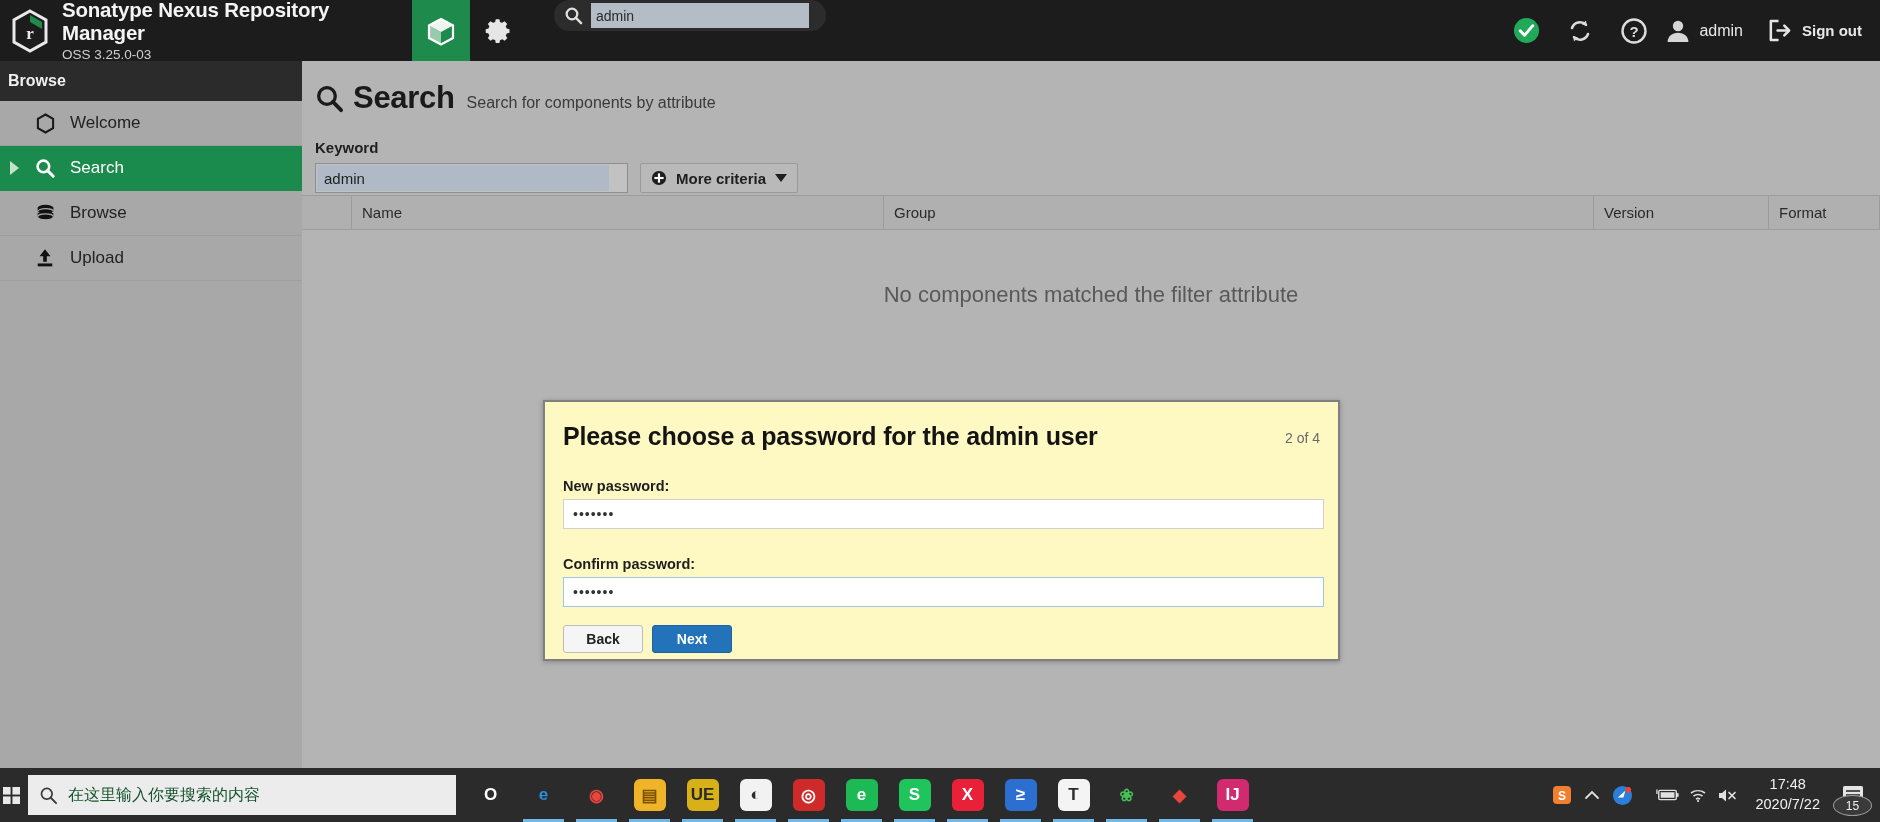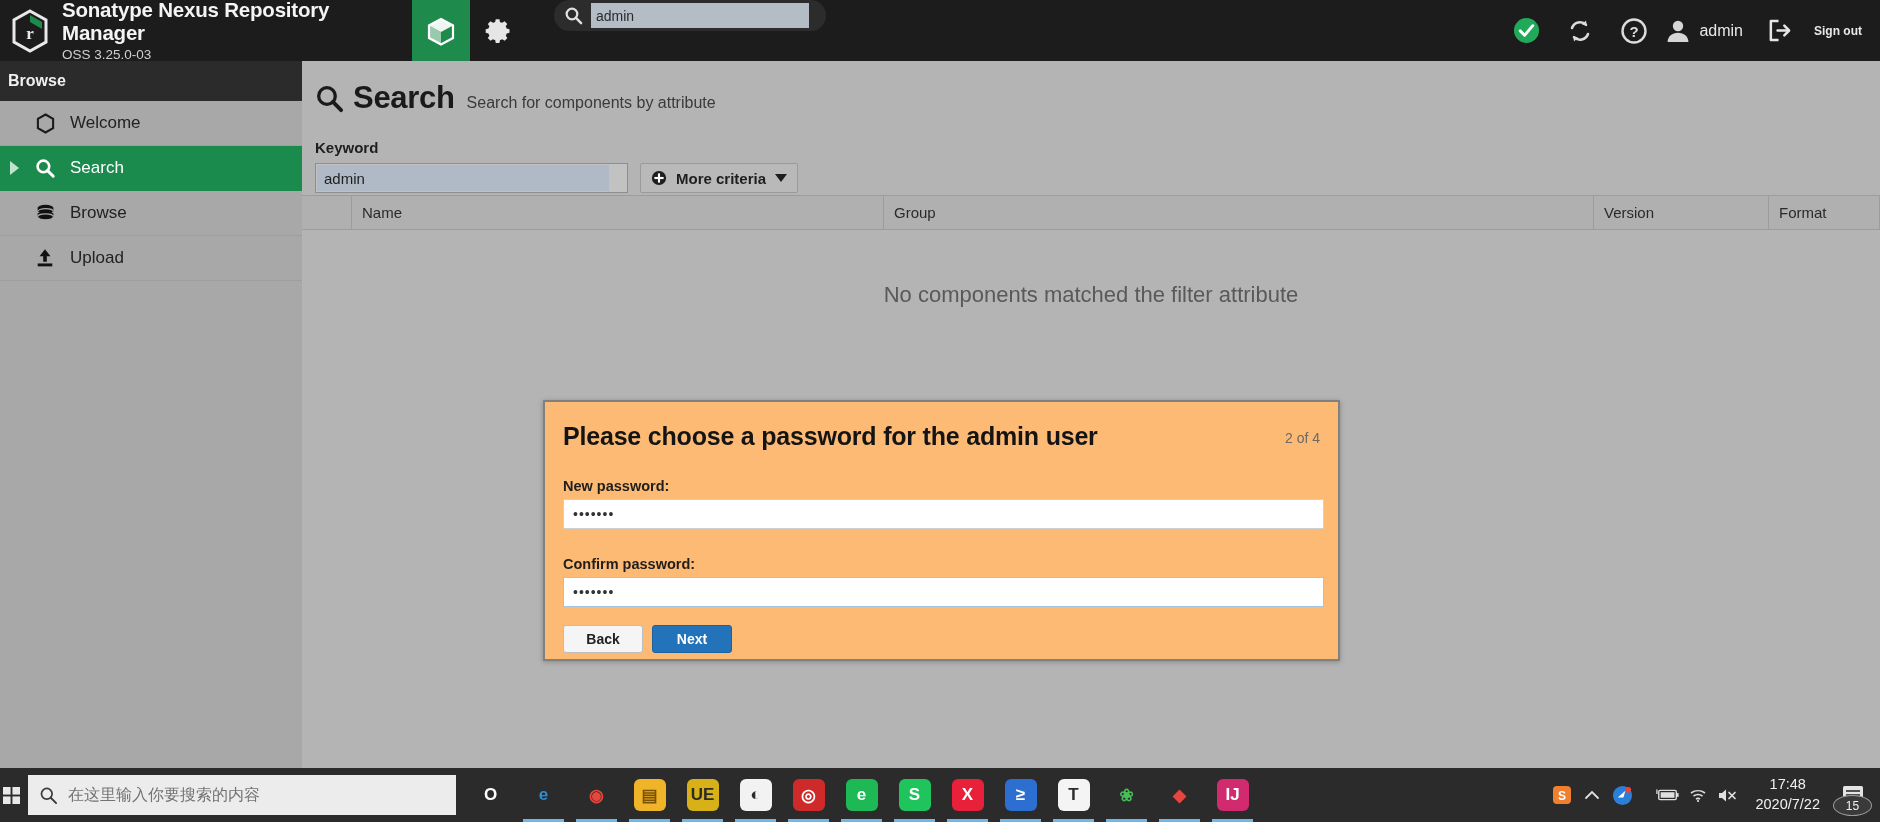--- a/index.html
+++ b/index.html
@@ -54,21 +54,21 @@
     margin-left: auto; display: flex; align-items: center;
     gap: 0px; padding-right: 18px;
   }
   .hdr-icon {
     width: 54px; height: 61px; display: flex; align-items: center;
     justify-content: center; cursor: pointer;
   }
   .hdr-user { display: flex; align-items: center; cursor: pointer; padding: 0 14px 0 4px; }
   .hdr-user-label { color: #e8e8e8; font-size: 16px; margin-left: 8px; }
   .hdr-signout { display: flex; align-items: center; cursor: pointer; padding-left: 10px; }
-  .hdr-signout-label { color: #e8e8e8; font-size: 12px; font-weight: bold; margin-left: 22px; }
+  .hdr-signout-label { color: #e8e8e8; font-size: 15px; font-weight: bold; margin-left: 10px; }
 
   
   .sidebar {
     position: absolute; top: 61px; left: 0; width: 302px; height: 707px;
     background: #a8a8a8;
   }
   .sidebar-head {
     height: 40px; background: #2b2b2b; color: #f0f0f0;
     font-size: 16px; font-weight: bold; display: flex;
     align-items: center; padding-left: 8px;
@@ -136,21 +136,21 @@
   .empty-msg {
     text-align: center; font-size: 22px; color: #595959;
     margin-top: 52px;
   }
 
   
   .modal-mask { position: absolute; top: 61px; left: 0; width: 1880px; height: 707px; }
   .modal {
     position: absolute; left: 543px; top: 339px;
     width: 797px; height: 261px;
-    background: #fdba74; border: 2px solid #808080;
+    background: #fef9c3; border: 2px solid #808080;
     box-shadow: 0 1px 5px rgba(0,0,0,0.25);
   }
   .modal-head { display: flex; align-items: baseline; padding: 20px 18px 0 18px; }
   .modal-title { font-size: 25px; font-weight: bold; color: #141414; letter-spacing: -0.2px; }
   .modal-step { margin-left: auto; font-size: 14px; color: #6a6a6a; position: relative; top: -2px; }
   .modal-body { padding: 0 18px; }
   .field-label { font-size: 14.5px; font-weight: bold; color: #1e1e1e; margin: 27px 0 5px 0; }
   .pw-input {
     width: 761px; height: 30px; border: 1px solid #d0d0d0;
     background: #ffffff; font-size: 14px; color: #333;
@@ -173,21 +173,21 @@
     background: #2b2b2b; display: flex; align-items: center;
   }
   .start-btn {
     width: 22px; height: 54px; display: flex; align-items: center;
     justify-content: center; cursor: pointer; flex: none;
   }
   .tb-search {
     width: 428px; height: 40px; background: #ececec; margin-left: 6px;
     display: flex; align-items: center; cursor: text; flex: none;
   }
-  .tb-search-ph { font-size: 16px; color: #737373; margin-left: 10px; }
+  .tb-search-ph { font-size: 16px; color: #14532d; margin-left: 10px; }
   .tb-icons { display: flex; align-items: center; margin-left: 8px; }
   .tb-app {
     width: 53px; height: 54px; display: flex; align-items: center;
     justify-content: center; cursor: pointer; position: relative;
   }
   .tb-app .glyph {
     width: 32px; height: 32px; border-radius: 6px; display: flex;
     align-items: center; justify-content: center;
     font-size: 17px; font-weight: bold; color: #fff;
   }

